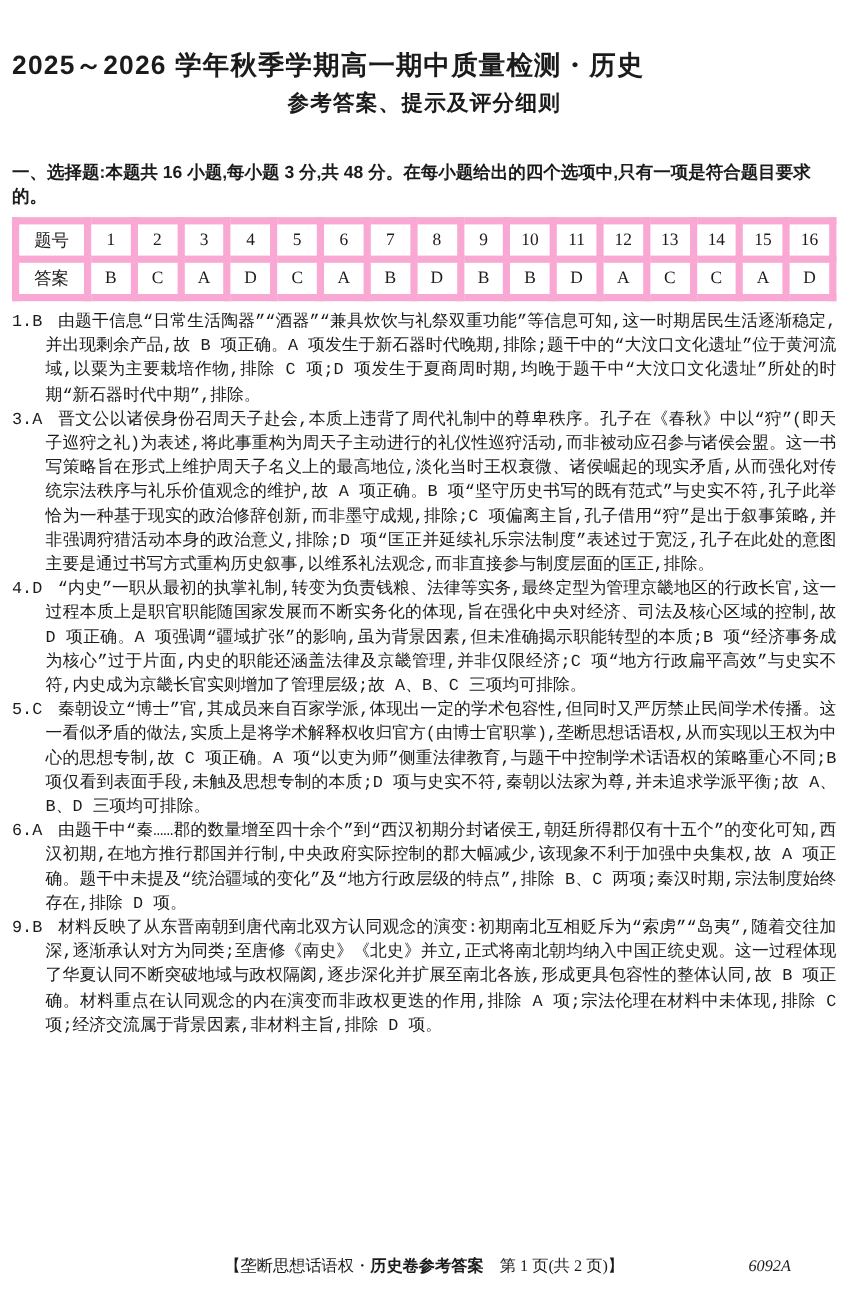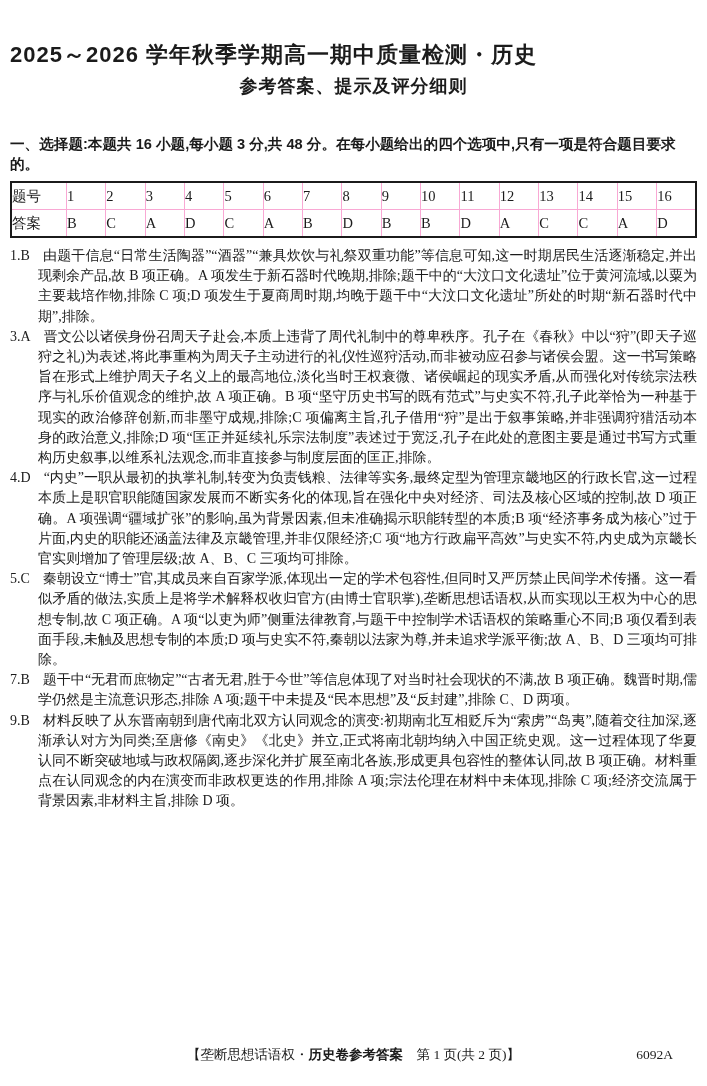--- a/index.html
+++ b/index.html
@@ -38,54 +38,56 @@
   }
 
   table.answer-table {
     margin-top:7px;
     width:687px;
     border-collapse:collapse;
     table-layout:fixed;
     border:2px solid #1b1b1b;
   }
   table.answer-table td {
-    border:1px solid #f9a8d4;
+    border:6px solid #f9a8d4;
     height:26px;
-    text-align:left;
+    text-align:center;
     vertical-align:middle;
     font-size:14.5px;
     padding:0;
   }
   table.answer-table td.row-label { width:54px; }
 
   .explanations { margin-top:8px; }
   .exp {
     font-size:14px;
     line-height:20.2px;
     text-align:justify;
     padding-left:28px;
     text-indent:-28px;
+    font-family:Liberation Mono, monospace;
   }
   .exp .num { margin-right:13px; white-space:nowrap; }
 
   .footer {
     position:absolute;
     left:0; right:0;
     top:1046px;
     text-align:center;
     font-size:13.5px;
     line-height:18px;
   }
   .footer .bold-part { font-weight:bold; }
   .footer-code {
     position:absolute;
-    right:34px;
+    right:48px;
     top:1046px;
     font-size:13.5px;
     line-height:18px;
+    font-style:italic;
   }
 </style>
 </head>
 <body>
 
 <div class="page">
 
   <div class="title">2025～2026 学年秋季学期高一期中质量检测・历史</div>
   <div class="subtitle">参考答案、提示及评分细则</div>
 
@@ -141,21 +143,21 @@
     <div class="exp">
       <span class="num">3.A</span><span>晋文公以诸侯身份召周天子赴会,本质上违背了周代礼制中的尊卑秩序。孔子在《春秋》中以“狩”(即天子巡狩之礼)为表述,将此事重构为周天子主动进行的礼仪性巡狩活动,而非被动应召参与诸侯会盟。这一书写策略旨在形式上维护周天子名义上的最高地位,淡化当时王权衰微、诸侯崛起的现实矛盾,从而强化对传统宗法秩序与礼乐价值观念的维护,故 A 项正确。B 项“坚守历史书写的既有范式”与史实不符,孔子此举恰为一种基于现实的政治修辞创新,而非墨守成规,排除;C 项偏离主旨,孔子借用“狩”是出于叙事策略,并非强调狩猎活动本身的政治意义,排除;D 项“匡正并延续礼乐宗法制度”表述过于宽泛,孔子在此处的意图主要是通过书写方式重构历史叙事,以维系礼法观念,而非直接参与制度层面的匡正,排除。</span>
     </div>
     <div class="exp">
       <span class="num">4.D</span><span>“内史”一职从最初的执掌礼制,转变为负责钱粮、法律等实务,最终定型为管理京畿地区的行政长官,这一过程本质上是职官职能随国家发展而不断实务化的体现,旨在强化中央对经济、司法及核心区域的控制,故 D 项正确。A 项强调“疆域扩张”的影响,虽为背景因素,但未准确揭示职能转型的本质;B 项“经济事务成为核心”过于片面,内史的职能还涵盖法律及京畿管理,并非仅限经济;C 项“地方行政扁平高效”与史实不符,内史成为京畿长官实则增加了管理层级;故 A、B、C 三项均可排除。</span>
     </div>
     <div class="exp">
       <span class="num">5.C</span><span>秦朝设立“博士”官,其成员来自百家学派,体现出一定的学术包容性,但同时又严厉禁止民间学术传播。这一看似矛盾的做法,实质上是将学术解释权收归官方(由博士官职掌),垄断思想话语权,从而实现以王权为中心的思想专制,故 C 项正确。A 项“以吏为师”侧重法律教育,与题干中控制学术话语权的策略重心不同;B 项仅看到表面手段,未触及思想专制的本质;D 项与史实不符,秦朝以法家为尊,并未追求学派平衡;故 A、B、D 三项均可排除。</span>
     </div>
     <div class="exp">
-      <span class="num">7.B</span><span>题干中“无君而庶物定”“古者无君,胜于今世”等信息体现了对当时社会现状的不满,故 B 项正确。魏晋时期,儒学仍然是主流意识形态,排除 A 项;题干中未提及“民本思想”及“反封建”,排除 C、D 两项。</span>
+      <span class="num">6.A</span><span>由题干中“秦……郡的数量增至四十余个”到“西汉初期分封诸侯王,朝廷所得郡仅有十五个”的变化可知,西汉初期,在地方推行郡国并行制,中央政府实际控制的郡大幅减少,该现象不利于加强中央集权,故 A 项正确。题干中未提及“统治疆域的变化”及“地方行政层级的特点”,排除 B、C 两项;秦汉时期,宗法制度始终存在,排除 D 项。</span>
     </div>
     <div class="exp">
       <span class="num">9.B</span><span>材料反映了从东晋南朝到唐代南北双方认同观念的演变:初期南北互相贬斥为“索虏”“岛夷”,随着交往加深,逐渐承认对方为同类;至唐修《南史》《北史》并立,正式将南北朝均纳入中国正统史观。这一过程体现了华夏认同不断突破地域与政权隔阂,逐步深化并扩展至南北各族,形成更具包容性的整体认同,故 B 项正确。材料重点在认同观念的内在演变而非政权更迭的作用,排除 A 项;宗法伦理在材料中未体现,排除 C 项;经济交流属于背景因素,非材料主旨,排除 D 项。</span>
     </div>
   </div>
 
 </div>
 
 <div class="footer">
   <span>【垄断思想话语权・</span><span class="bold-part">历史卷参考答案</span><span>　第 1 页(共 2 页)】</span>

